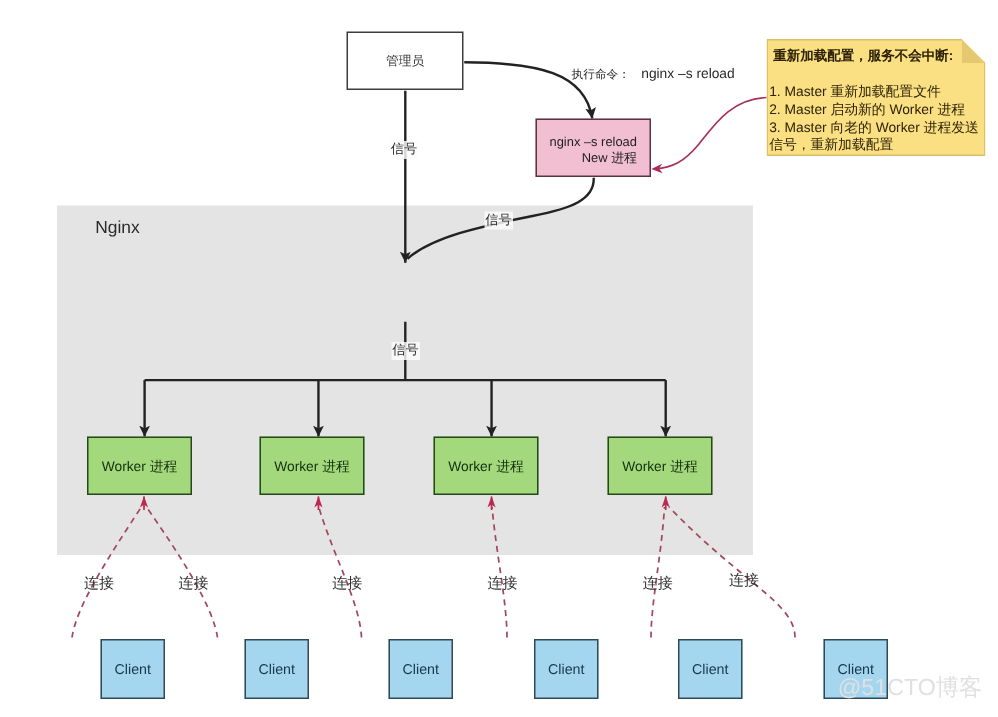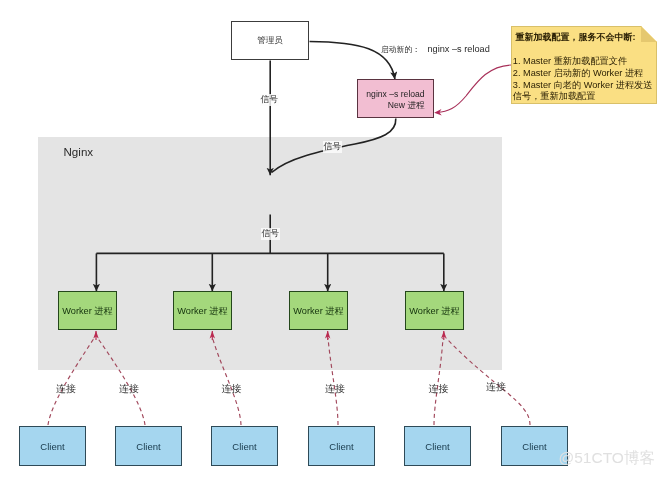--- a/index.html
+++ b/index.html
@@ -11,24 +11,24 @@
   .dash{stroke:#a2485c;stroke-width:1.15;fill:none;stroke-dasharray:4.0,3.2;}
   .dashhead{stroke:#ba2a50;stroke-width:1.15;fill:none;}
 
   .region{left:38px;top:137px;width:464px;height:233px;position:absolute;background:#e4e4e4;}
   .region-label{position:absolute;left:63.5px;top:144.5px;font-size:11.6px;color:#2b2b2b;}
 
   .adminbox{left:231px;top:21px;width:78px;height:39px;background:#ffffff;border:1.4px solid #3c3c3c;font-size:8.5px;color:#333;}
   .reloadbox{left:357px;top:79px;width:77px;height:39px;background:#f2bed2;border:1.4px solid #5a3340;font-size:8.6px;color:#1f1f1f;line-height:11.4px;padding-top:3px;}
   .reloadbox span{white-space:nowrap;}
   .masterbox{left:232px;top:175px;width:77px;height:39px;background:#fad980;border:1.4px solid #4a3a12;font-size:9px;color:#3a2f0a;}
-  .workerbox{top:291px;width:59px;height:39px;background:#a4d87c;border:1.3px solid #24471b;font-size:9.2px;color:#13310c;}
+  .workerbox{top:291px;width:70px;height:39px;background:#a4d87c;border:1.3px solid #24471b;font-size:9.2px;color:#13310c;}
   .workerbox span{position:relative;top:1px;}
   .w1{left:58px;} .w2{left:173px;} .w3{left:289px;} .w4{left:405px;}
-  .clientbox{top:426px;width:67px;height:40px;background:#a5d6ef;border:1.6px solid #2e4a57;font-size:9.5px;color:#17384a;}
+  .clientbox{top:426px;width:43px;height:40px;background:#a5d6ef;border:1.6px solid #2e4a57;font-size:9.5px;color:#17384a;margin-left:48px;}
   .c1{left:19px;} .c2{left:115px;} .c3{left:211px;} .c4{left:308px;} .c5{left:404px;} .c6{left:501px;}
 
   .elabel{position:absolute;font-size:8.8px;color:#2a2a2a;white-space:nowrap;z-index:5;}
   #lbl-sig1,#lbl-sig2,#lbl-sig3{background:rgba(252,252,252,0.82);padding:0 1px;}
   #lbl-sig1{left:259.5px;top:93.5px;}
   #lbl-sig2{left:322.5px;top:141.3px;}
   #lbl-sig3{left:260.5px;top:228px;}
   #lbl-cmd{left:381px;top:43.5px;font-size:9.2px;}
   #lbl-cmd span:first-child{font-size:7.8px;}
   .cmdtxt{margin-left:7.5px;}
@@ -142,21 +142,21 @@
     <span>Client</span>
   </div>
   <div class="box clientbox c6">
     <span>Client</span>
   </div>
 
   <div class="elabel" id="lbl-sig1">信号</div>
   <div class="elabel" id="lbl-sig2">信号</div>
   <div class="elabel" id="lbl-sig3">信号</div>
   <div class="elabel cmd" id="lbl-cmd">
-    <span>启动新的：</span><span class="cmdtxt">nginx –s reload</span>
+    <span>执行命令：</span><span class="cmdtxt">nginx –s reload</span>
   </div>
   <div class="elabel conn cn1">连接</div>
   <div class="elabel conn cn2">连接</div>
   <div class="elabel conn cn3">连接</div>
   <div class="elabel conn cn4">连接</div>
   <div class="elabel conn cn5">连接</div>
   <div class="elabel conn cn6">连接</div>
 
   <div class="note">
     <div class="note-head">重新加载配置，服务不会中断:</div>

